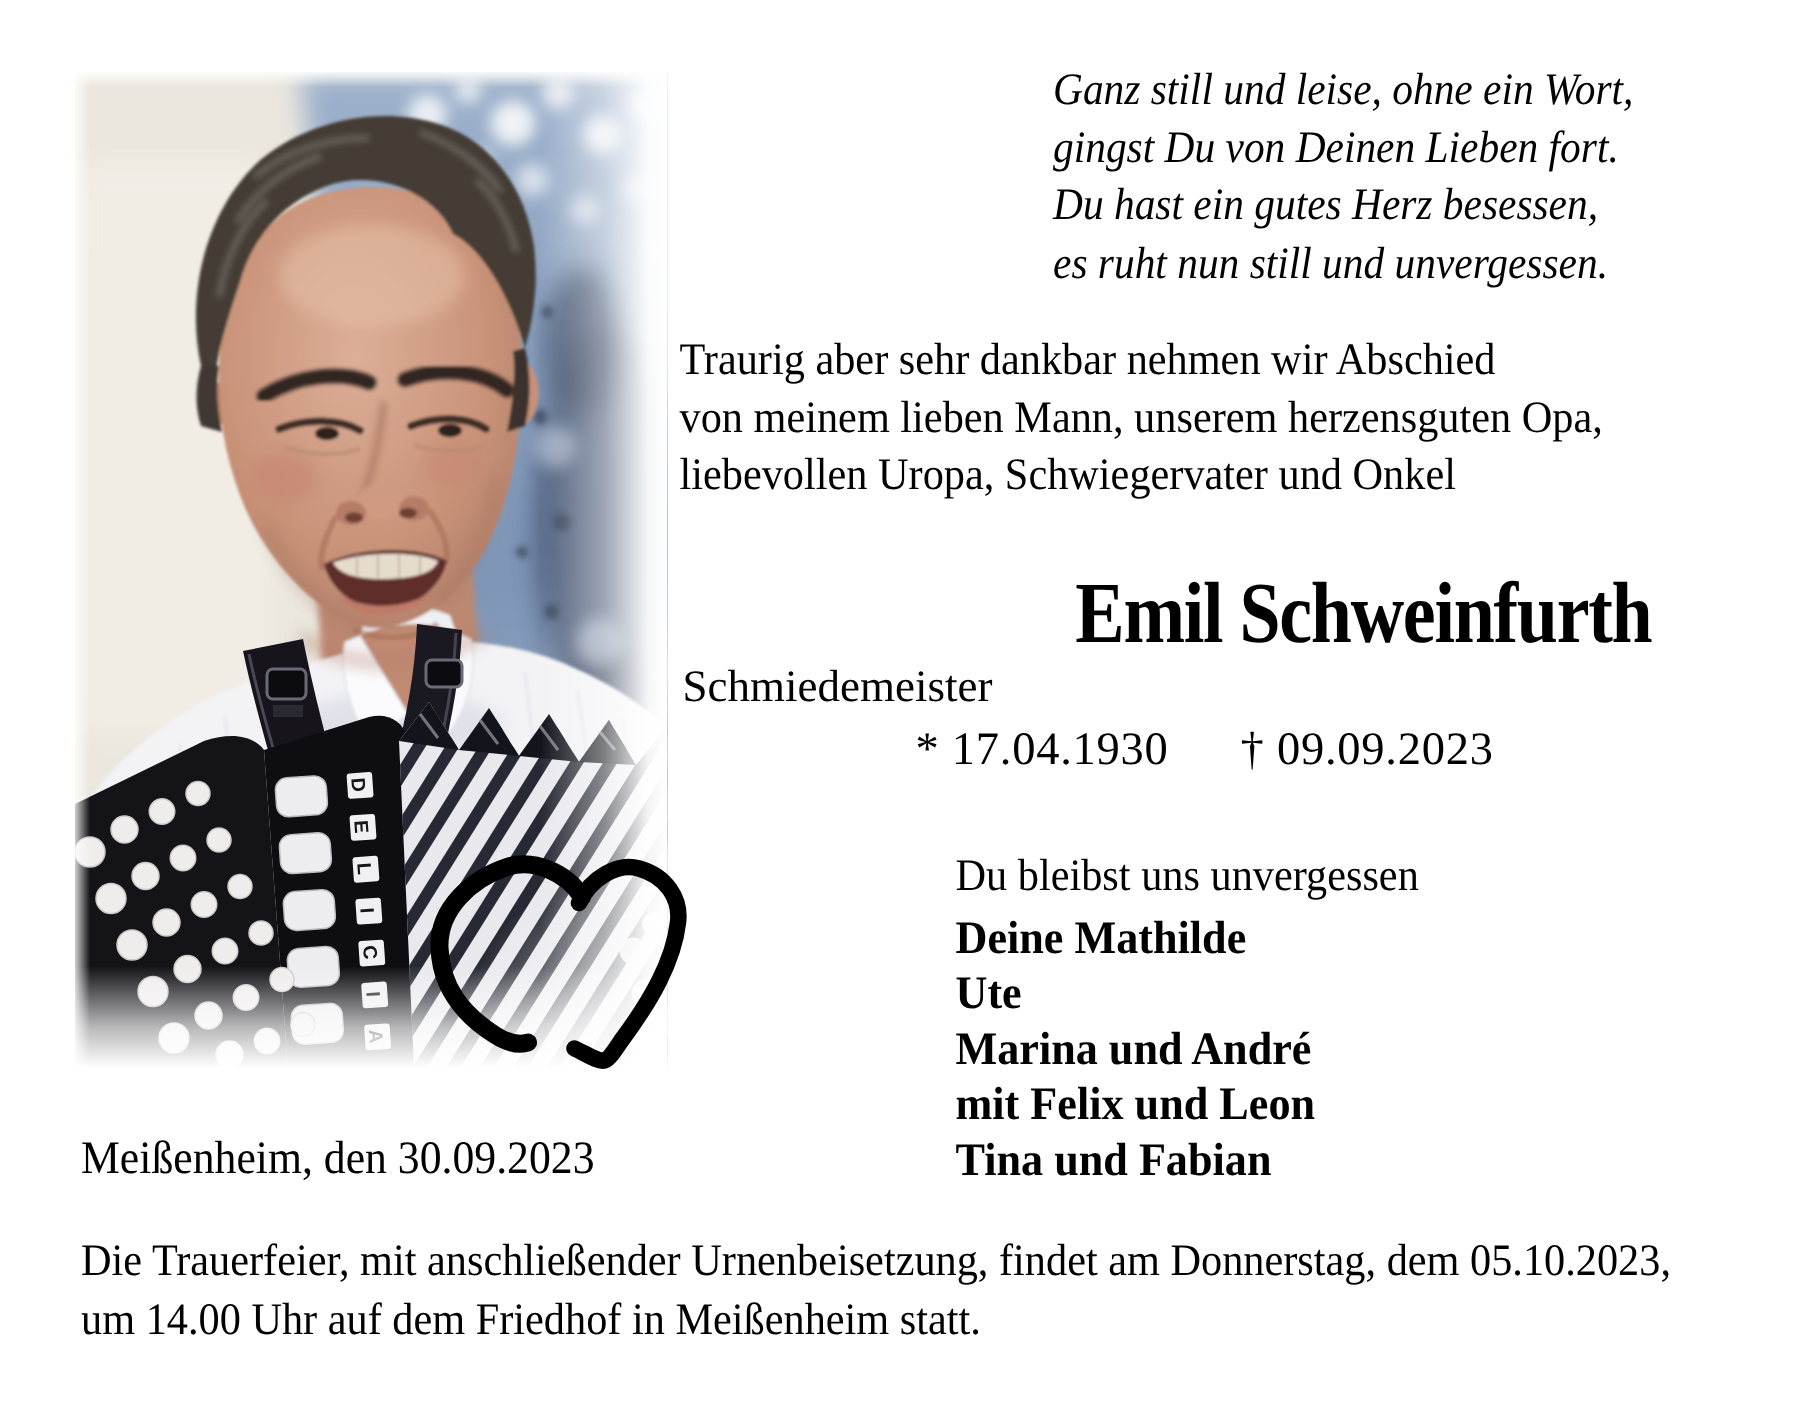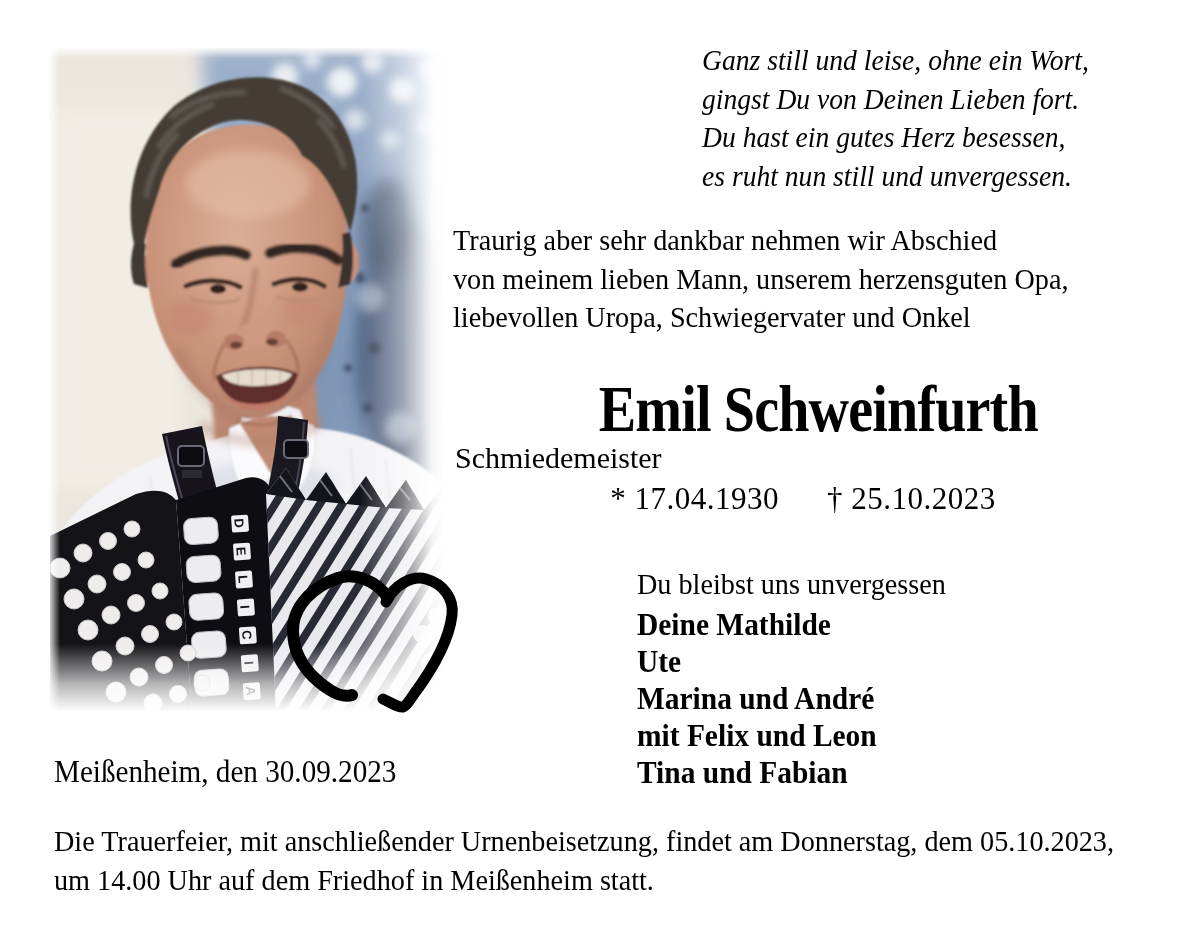--- a/index.html
+++ b/index.html
@@ -13,22 +13,22 @@
   .photo-wrap svg{display:block;}
 
   
   .heart-wrap{position:absolute;left:284px;top:570px;width:180px;height:150px;}
 
   
   .txt{position:absolute;white-space:pre-line;transform-origin:left top;}
   .poem{left:702px;top:41px;font-size:30px;line-height:38.5px;font-style:italic;
         transform:scaleX(.92);}
   .intro{left:453px;top:221px;font-size:30px;line-height:38.5px;transform:scaleX(.94);}
-  .name-block{position:absolute;left:470px;top:369px;width:696px;text-align:center;
-        font-size:66px;font-weight:bold;line-height:80px;}
+  .name-block{position:absolute;left:439px;top:369px;width:696px;text-align:right;
+        font-size:58px;font-weight:bold;line-height:80px;}
   .name-inner{display:inline-block;transform:scaleX(.85);transform-origin:50% 50%;
         letter-spacing:-1px;white-space:nowrap;}
   .profession{position:absolute;left:455px;top:441px;width:696px;text-align:left;
         font-size:30px;line-height:34px;}
   .dates{position:absolute;left:455px;top:482px;width:696px;display:flex;
         justify-content:center;gap:48px;font-size:31px;line-height:34px;letter-spacing:.5px;}
   .remembrance{left:637px;top:567px;font-size:30px;transform:scaleX(.94);}
   .mourners{position:absolute;left:637px;top:606px;font-size:31px;font-weight:bold;
         line-height:37px;transform:scaleX(.95);transform-origin:left top;}
   .mourner-line{display:block;}
@@ -371,21 +371,21 @@
 liebevollen Uropa, Schwiegervater und Onkel</div>
 
   <div class="name-block">
     <span class="name-inner">Emil Schweinfurth</span>
   </div>
 
   <div class="profession">Schmiedemeister</div>
 
   <div class="dates">
     <span>* 17.04.1930</span>
-    <span>† 25.10.2023</span>
+    <span>† 09.09.2023</span>
   </div>
 
   <div class="txt remembrance">Du bleibst uns unvergessen</div>
 
   <div class="mourners">
     <span class="mourner-line">Deine Mathilde</span>
     <span class="mourner-line">Ute</span>
     <span class="mourner-line">Marina und André</span>
     <span class="mourner-line">mit Felix und Leon</span>
     <span class="mourner-line">Tina und Fabian</span>

